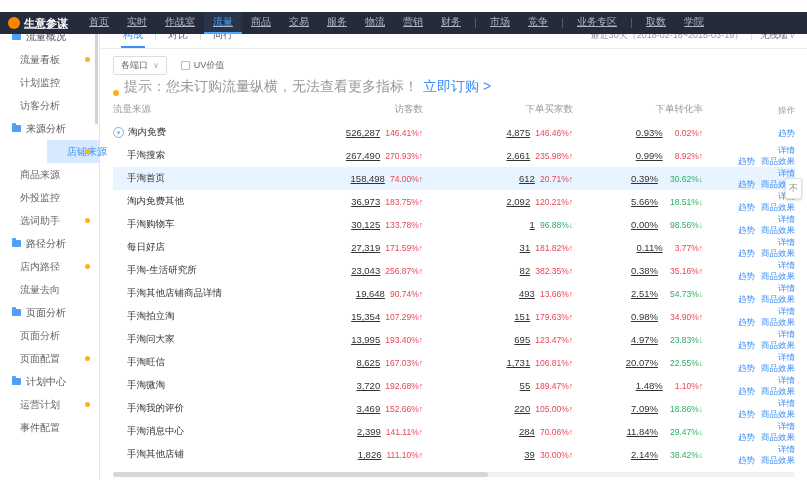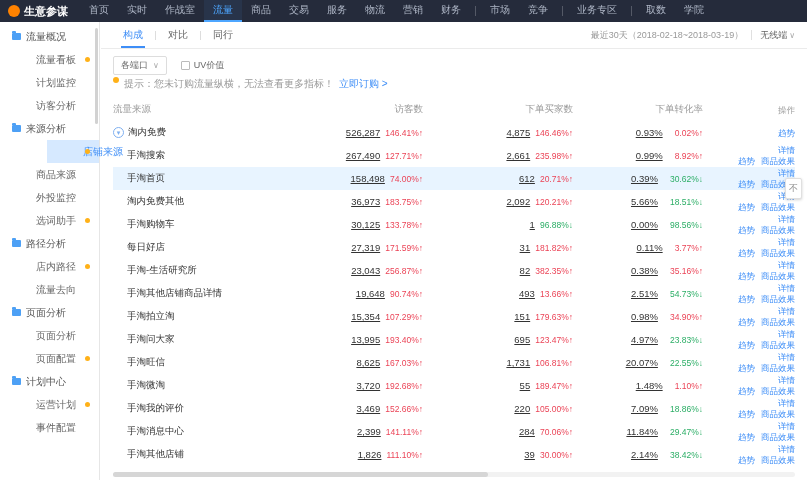--- a/index.html
+++ b/index.html
@@ -1,38 +1,38 @@
 <!DOCTYPE html>
 <html><head>
 <meta charset="utf-8">
 <style>
   * { box-sizing: border-box; margin: 0; padding: 0; }
   html,body { width:807px; height:480px; overflow:hidden; background:#fff;
     font-family:"Liberation Sans","DejaVu Sans",sans-serif; font-size:10px; color:#333; }
 
   
-  .topnav { position:fixed; top:0; left:0; width:807px; height:22px; background:#252b3b;
-    display:flex; align-items:center; color:#aeb6c6; z-index:20; }
+  .topnav { position:fixed; top:12px; left:0; width:807px; height:22px; background:#252b3b;
+    display:flex; align-items:center; color:#aeb6c6; z-index:20;text-decoration:underline; }
   .logo { display:flex; align-items:center; gap:4px; padding:0 12px 0 8px; color:#fff;
     font-weight:bold; font-size:11px; white-space:nowrap; cursor:pointer; }
   .logo-icon { width:12px; height:12px; border-radius:50%; background:#ff8200; display:inline-block; }
   .nav-items { display:flex; align-items:center; height:22px; }
   .nav-item { padding:0 9px; line-height:20px; height:22px; cursor:pointer; white-space:nowrap; }
   .nav-item.active { color:#4da6ff; box-shadow:inset 0 -2px 0 #4da6ff; background:rgba(77,166,255,.08); }
   .nav-divider { width:1px; height:10px; background:rgba(255,255,255,.22); margin:0 5px; }
 
   
   .sidebar { position:fixed; top:22px; left:0; width:100px; height:458px; background:#fff;
     border-right:1px solid #e6e6e6; padding-top:3px; z-index:10; }
   .side-group-header { display:flex; align-items:center; gap:5px; padding-left:12px; height:23px;
     color:#555; cursor:pointer; white-space:nowrap; }
   .folder-icon { width:9px; height:7px; background:#4da0f5; border-radius:1px; position:relative; flex:0 0 auto; }
   .folder-icon::before { content:""; position:absolute; top:-2px; left:0; width:4px; height:2px;
     background:#4da0f5; border-radius:1px 1px 0 0; }
-  .side-item { position:relative; height:23px; line-height:23px; padding-left:36px; color:#666;
+  .side-item { position:relative; height:23px; line-height:23px; padding-left:20px; color:#666;
     cursor:pointer; white-space:nowrap; }
   .side-item.active { background:#d6e9ff; color:#3e8ef7;margin-left:47px; }
   .badge-dot { position:absolute; right:9px; top:9px; width:5px; height:5px; border-radius:50%;
     background:#ffb118; }
   .scroll-thumb { position:absolute; right:1px; top:6px; width:3px; height:96px; background:#d2d2d2;
     border-radius:2px; cursor:pointer; }
 
   
   .main { position:fixed; left:101px; top:22px; width:706px; height:458px; background:#fff; overflow:hidden; }
   .tabs-row { display:flex; align-items:center; height:27px; border-bottom:1px solid #ebebeb; padding:0 12px; }
@@ -45,21 +45,21 @@
   .vsep { width:1px; height:10px; background:#e0e0e0; }
   .terminal-select { display:flex; align-items:center; gap:2px; color:#666; cursor:pointer; }
   .caret::after { content:"∨"; font-size:8px; color:#aaa; }
 
   .controls-row { display:flex; align-items:center; gap:14px; height:24px; padding:0 12px; margin-top:4px; }
   .port-select { display:flex; align-items:center; gap:5px; border:1px solid #ddd; border-radius:2px;
     padding:2px 7px; color:#666; font-size:9px; cursor:pointer; }
   .uv-label { display:flex; align-items:center; gap:4px; color:#666; font-size:9px; cursor:pointer; }
   .checkbox { width:9px; height:9px; border:1px solid #bbb; border-radius:1px; background:#fff; display:inline-block; }
 
-  .notice-row { display:flex; align-items:flex-start; gap:5px; height:19px; padding:0 12px; font-size:10px; color:#999; }
+  .notice-row { display:flex; align-items:flex-end; gap:5px; height:19px; padding:0 12px; font-size:14px; color:#999; }
   .notice-dot { width:6px; height:6px; border-radius:50%; background:#ffb118; flex:0 0 auto; }
   .notice-link { color:#3e8ef7; cursor:pointer; }
 
   
   .table { padding:2px 12px 0; }
   .thead { display:flex; align-items:center; height:23px; color:#9a9a9a; font-size:9.5px; }
   .trow { display:flex; align-items:center; height:23px; font-size:9.5px; }
   .trow.highlight { background:#e8f4ff; }
   .col-name { flex:0 0 170px; display:flex; align-items:center; gap:4px; overflow:hidden; white-space:nowrap; }
   .trow.child .col-name { padding-left:14px; }
@@ -221,21 +221,21 @@
           <div class="col-ops">
             <span class="link">趋势</span>
           </div>
         </div>
         <div class="trow child">
           <div class="col-name">
             <span>手淘搜索</span>
           </div>
           <div class="col-vis">
             <span class="val">267,490</span>
-            <span class="chg up">127.71%</span>
+            <span class="chg up">270.93%</span>
           </div>
           <div class="col-buy">
             <span class="val">2,661</span>
             <span class="chg up">235.98%</span>
           </div>
           <div class="col-conv">
             <span class="val">0.99%</span>
             <span class="chg up">8.92%</span>
           </div>
           <div class="col-ops">

